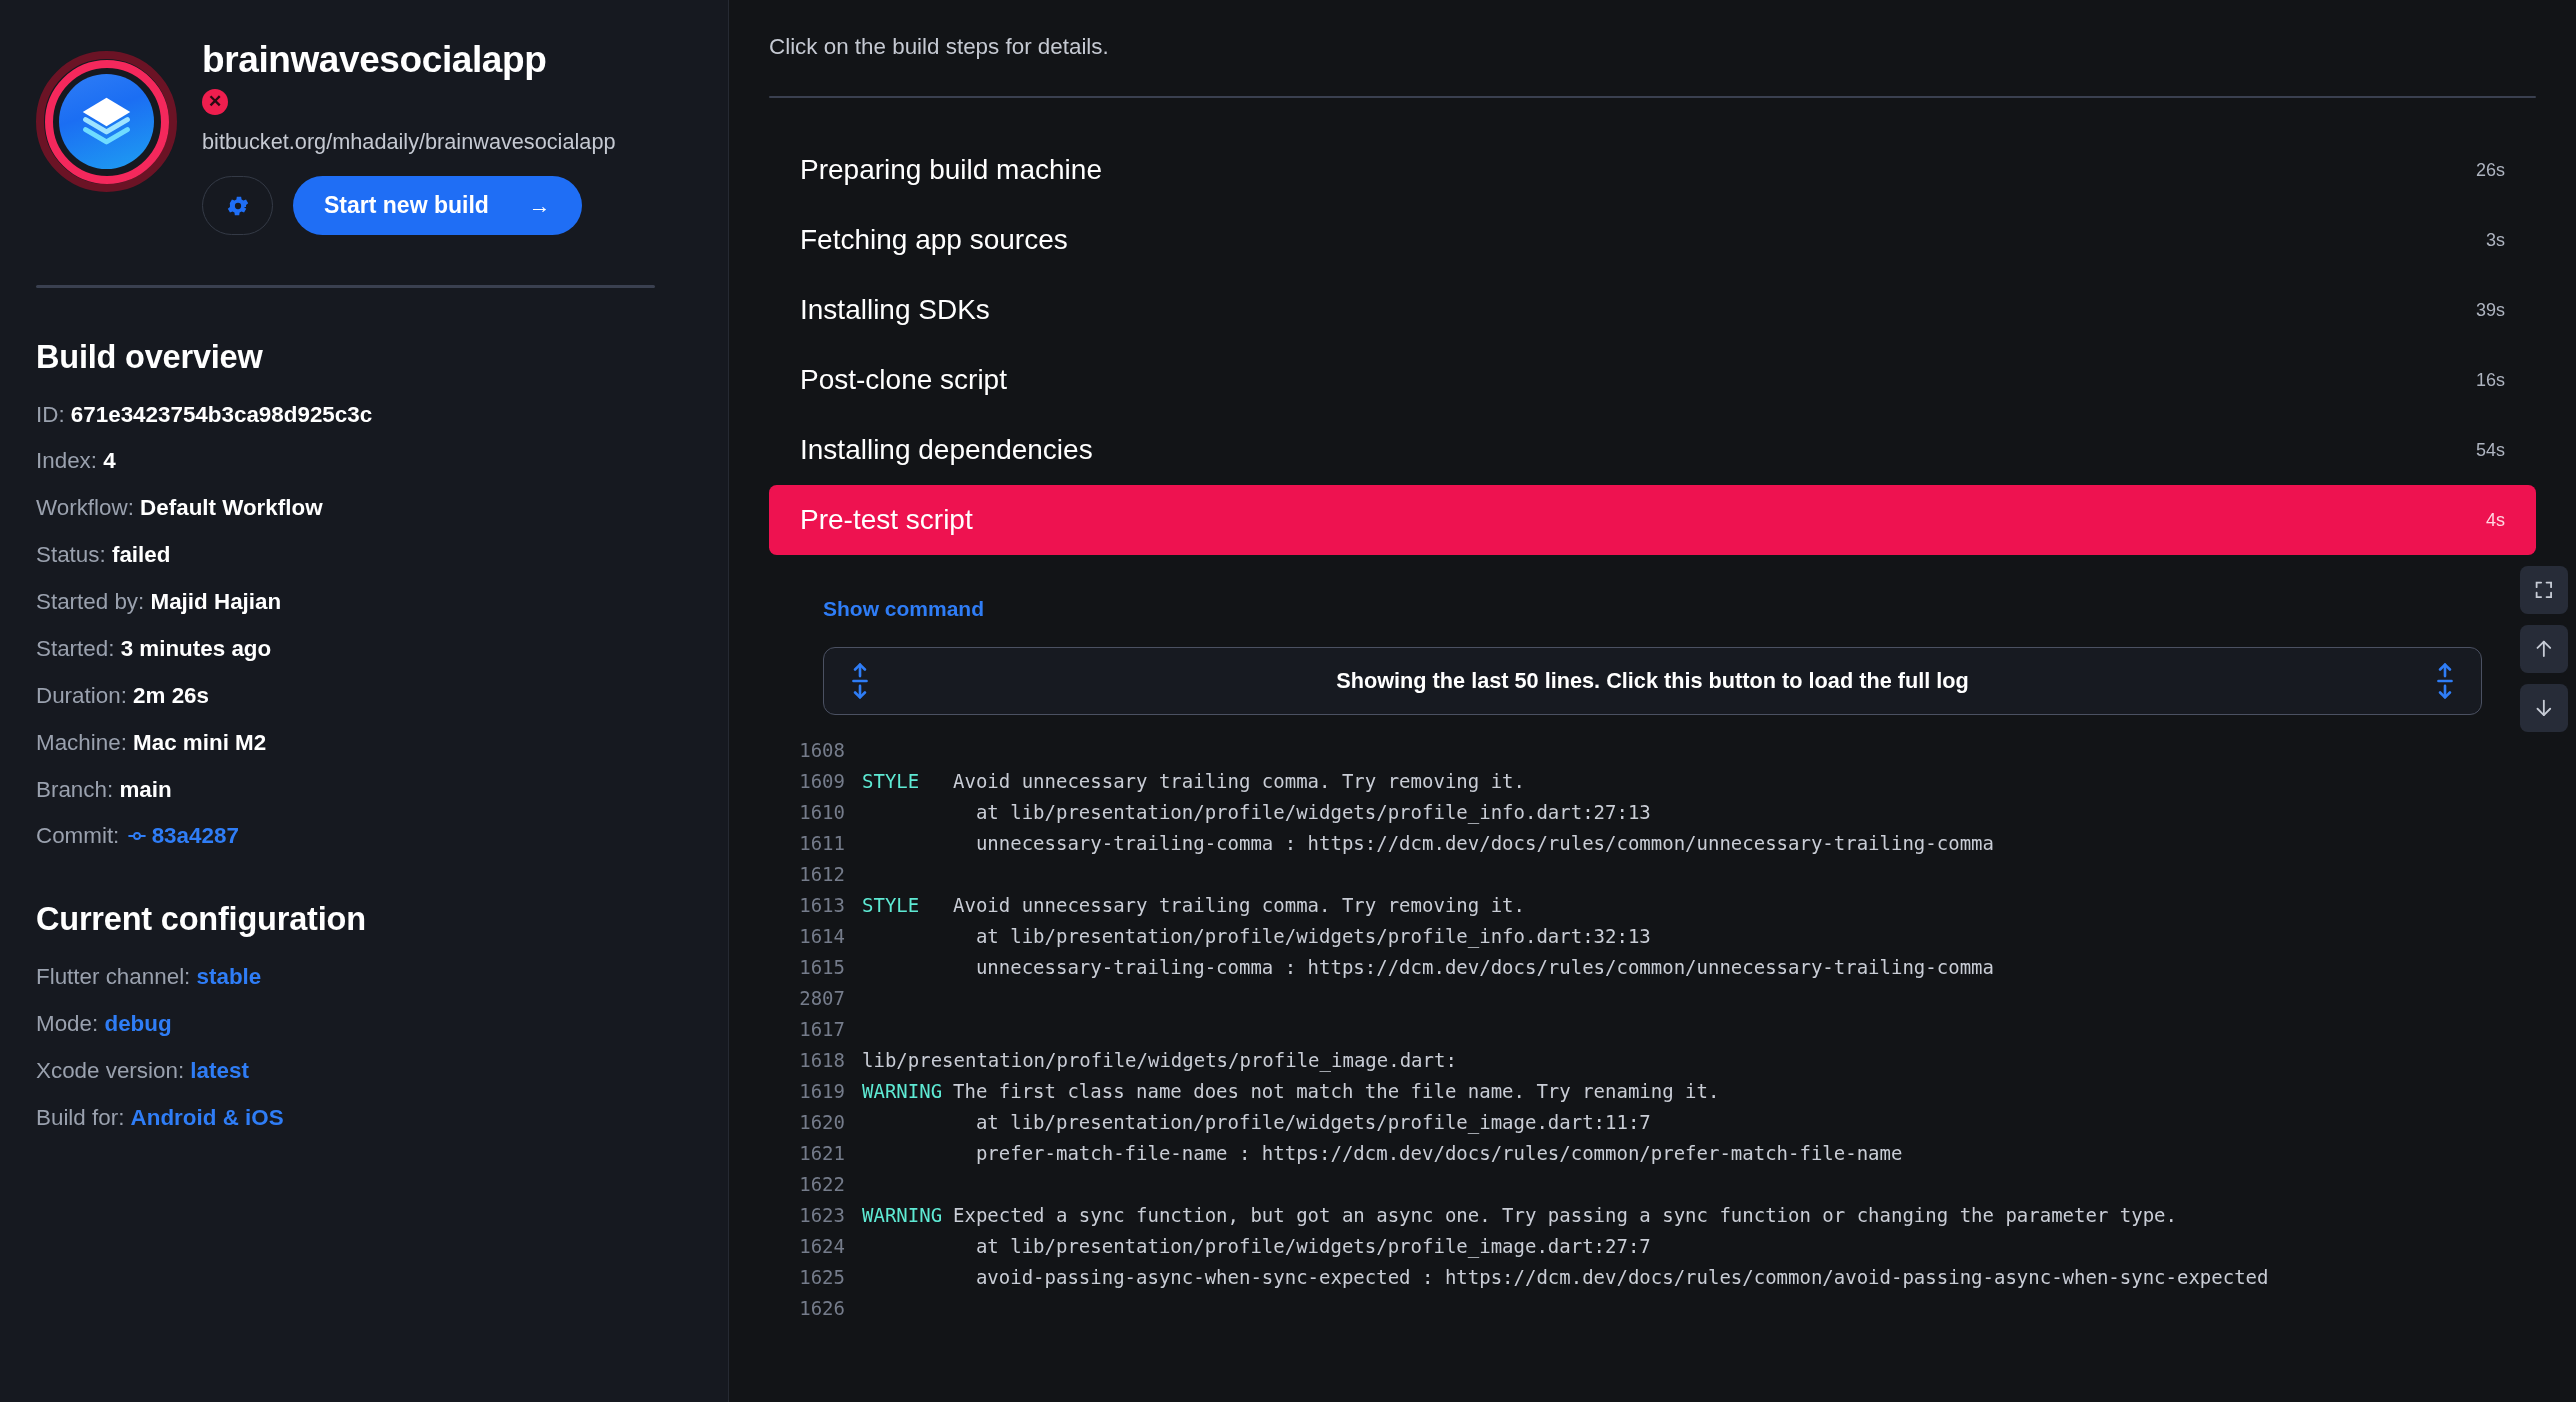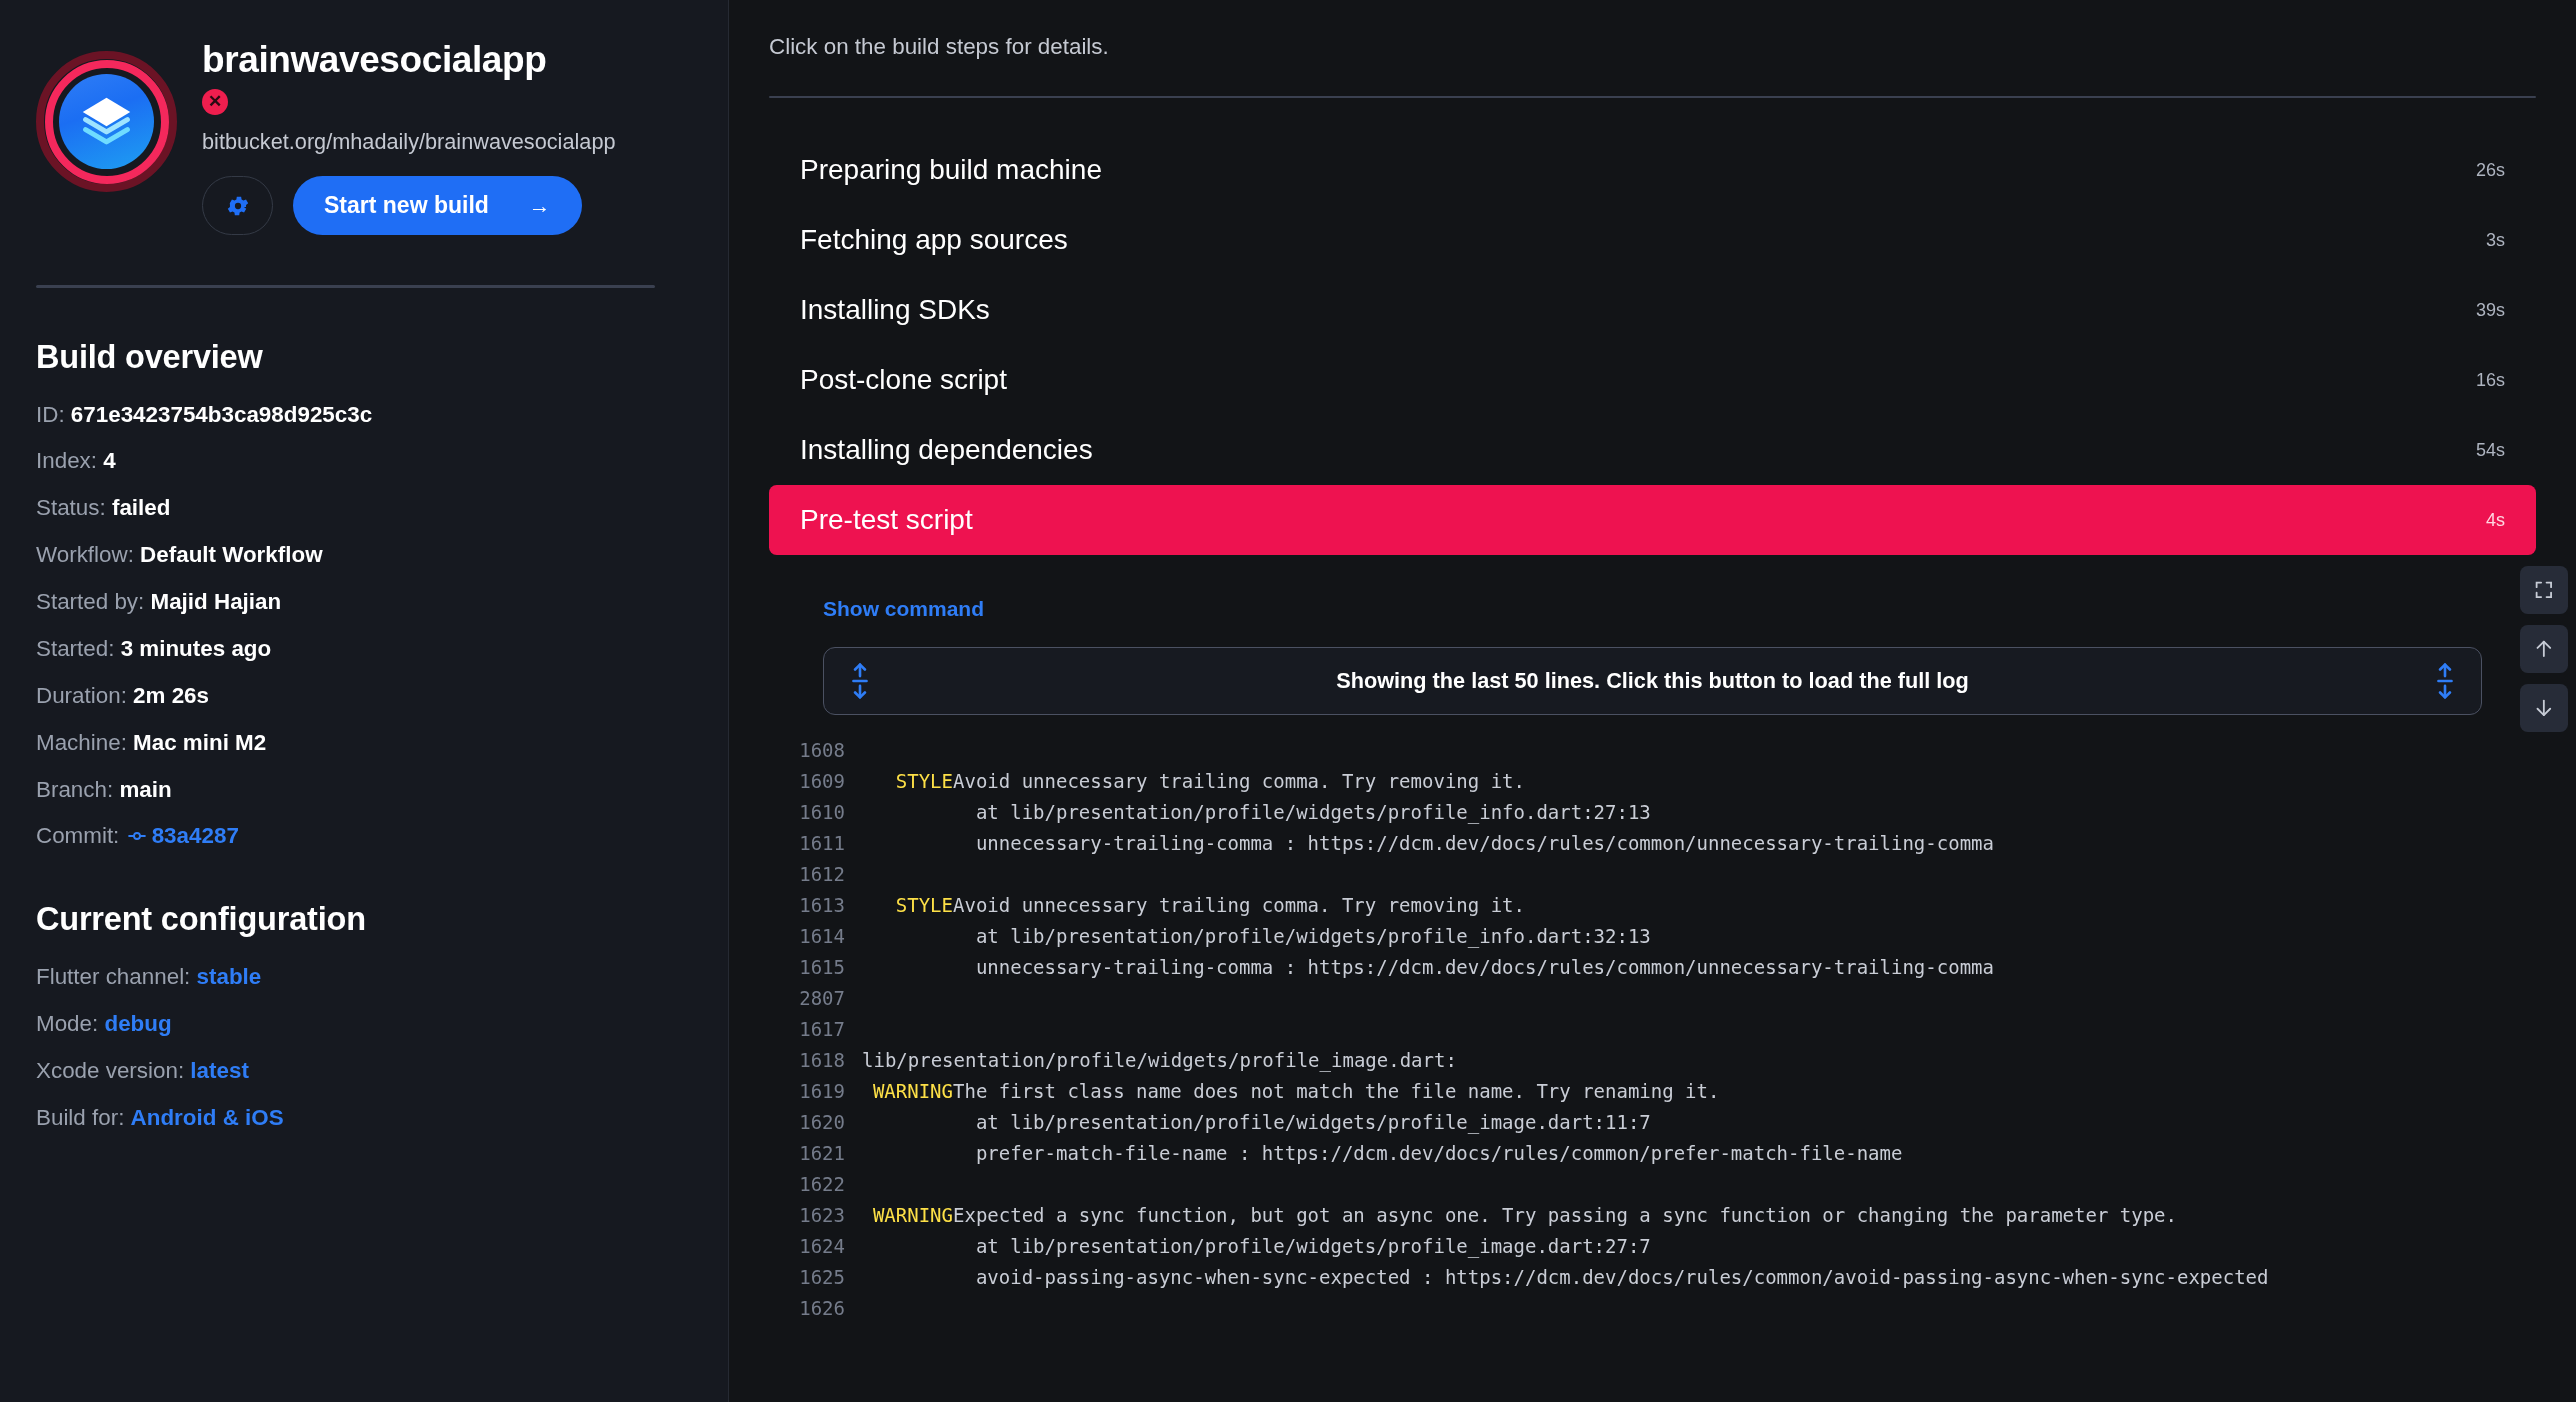--- a/index.html
+++ b/index.html
@@ -301,22 +301,21 @@
   .log-num {
     width: 67px;
     flex: 0 0 67px;
     text-align: right;
     color: #757c8b;
     padding-right: 17px;
   }
   .log-sev {
     width: 91px;
     flex: 0 0 91px;
-    color: #fde047;
-    text-align: right;
+    color: #5eead4;
   }
   .log-text {
     color: #c9cdd6;
     overflow: hidden;
   }
 </style>
 </head>
 <body>
 
 <div class="app">
@@ -358,22 +357,22 @@
         </div>
       </div>
     </div>
 
     <div class="sidebar-divider"></div>
 
     <h2 class="section-title">Build overview</h2>
     <div class="kv-list" id="overview-list">
         <div class="kv"><span>ID: </span><span class="v">671e3423754b3ca98d925c3c</span></div>
         <div class="kv"><span>Index: </span><span class="v">4</span></div>
+        <div class="kv"><span>Workflow: </span><span class="v">Default Workflow</span></div>
         <div class="kv"><span>Status: </span><span class="v">failed</span></div>
-        <div class="kv"><span>Workflow: </span><span class="v">Default Workflow</span></div>
         <div class="kv"><span>Started by: </span><span class="v">Majid Hajian</span></div>
         <div class="kv"><span>Started: </span><span class="v">3 minutes ago</span></div>
         <div class="kv"><span>Duration: </span><span class="v">2m 26s</span></div>
         <div class="kv"><span>Machine: </span><span class="v">Mac mini M2</span></div>
         <div class="kv"><span>Branch: </span><span class="v">main</span></div>
         <div class="kv"><span>Commit: </span><span class="commit-icon"><svg viewBox="0 0 24 24" fill="none" stroke="#2f7df6" stroke-width="2.2" stroke-linecap="round">
               <circle cx="12" cy="12" r="3.6"></circle>
               <path d="M2.5 12h5.9"></path>
               <path d="M15.6 12h5.9"></path>
             </svg></span><span class="v link">83a4287</span></div>

